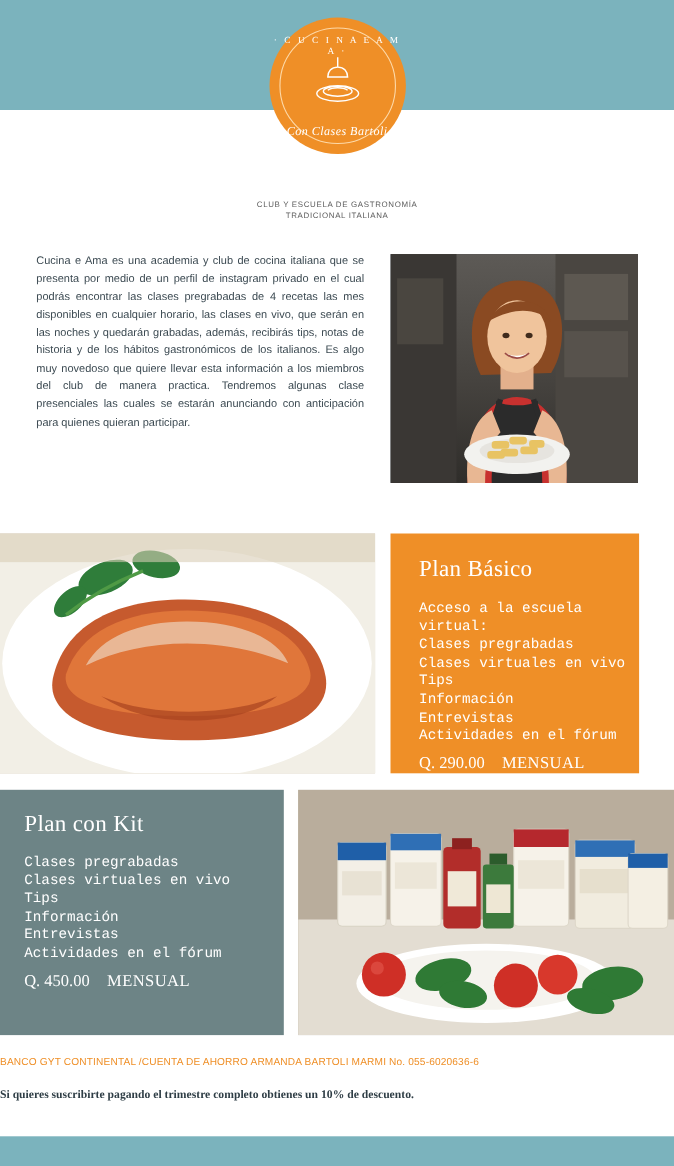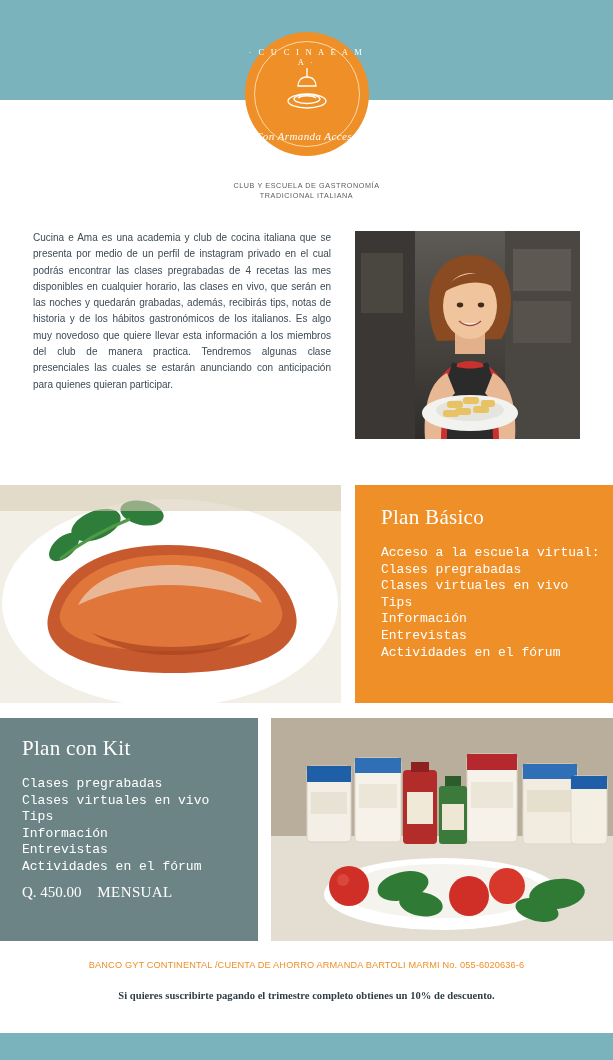--- a/index.html
+++ b/index.html
@@ -27,21 +27,21 @@
     top: 0;
     left: 0;
     width: 613px;
     height: 100px;
     background: #7bb3bd;
   }
 
   
   .logo-wrap {
     position: absolute;
-    top: 32px;
+    top: 16px;
     left: 50%;
     transform: translateX(-50%);
     width: 124px;
     height: 124px;
     z-index: 5;
   }
   .logo-circle {
     position: relative;
     width: 124px;
     height: 124px;
@@ -131,21 +131,21 @@
     left: 0;
     width: 341px;
     height: 218px;
     overflow: hidden;
     background: #cdbfa6;
   }
   .plan-basico {
     position: absolute;
     top: 485px;
     left: 355px;
-    width: 258px;
+    width: 226px;
     height: 218px;
     background: #ef8f27;
     box-sizing: border-box;
     padding: 20px 0 0 26px;
   }
   .plan-title {
     font-family: "Liberation Serif", serif;
     color: #ffffff;
     font-size: 21px;
     margin: 0 0 15px 0;
@@ -191,21 +191,21 @@
     overflow: hidden;
     background: #b9b0a4;
   }
 
   
   .footer {
     position: absolute;
     top: 960px;
     left: 0;
     width: 613px;
-    text-align: center;
+    text-align: left;
   }
   .footer-bank {
     color: #ef8f27;
     font-size: 9.2px;
     letter-spacing: 0.15px;
   }
   .footer-note {
     margin-top: 20px;
     color: #2f3e46;
     font-size: 10.6px;
@@ -234,21 +234,21 @@
       <div class="logo-top-text">· C U C I N A   E   A M A ·</div>
       <svg class="logo-emblem" viewBox="0 0 54 48">
         <g fill="none" stroke="#ffffff" stroke-width="1.3">
           <path d="M27 2 v9"></path>
           <path d="M27 11 c-6 0 -9 4 -9 9 h18 c0 -5 -3 -9 -9 -9z"></path>
           <ellipse cx="27" cy="35" rx="19" ry="7"></ellipse>
           <ellipse cx="27" cy="33" rx="13" ry="4.5"></ellipse>
           <path d="M18 32 c4 -3 14 -3 18 0"></path>
         </g>
       </svg>
-      <div class="logo-bottom-text">Con Armanda Acceso</div>
+      <div class="logo-bottom-text">Con Clases Bartoli</div>
     </div>
   </div>
 
   <div class="logo-sub" style="white-space: pre-line;">CLUB Y ESCUELA DE GASTRONOMÍA
 TRADICIONAL ITALIANA</div>
 
   <div class="intro">
     <p>Cucina e Ama es una academia y club de cocina italiana que se presenta por medio de un perfil de instagram privado en el cual podrás encontrar las clases pregrabadas de 4 recetas las mes disponibles en cualquier horario, las clases en vivo, que serán en las noches y quedarán grabadas, además, recibirás tips, notas de historia y de los hábitos gastronómicos de los italianos. Es algo muy novedoso que quiere llevar esta información a los miembros del club de manera practica. Tendremos algunas clase presenciales las cuales se estarán anunciando con anticipación para quienes quieran participar.</p>
   </div>
 
@@ -324,20 +324,24 @@
     <div class="plan-title">Plan Básico</div>
     <div class="plan-list" style="margin-bottom:0;">Acceso a la escuela virtual:</div>
     <ul class="plan-list">
       <li>Clases pregrabadas</li>
       <li>Clases virtuales en vivo</li>
       <li>Tips</li>
       <li>Información</li>
       <li>Entrevistas</li>
       <li>Actividades en el fórum</li>
     </ul>
+    <div class="plan-price">
+      <span>Q. 290.00</span>
+      <span class="per">MENSUAL</span>
+    </div>
   </div>
 
   <div class="plan-kit">
     <div class="plan-title">Plan con Kit</div>
     <ul class="plan-list">
       <li>Clases pregrabadas</li>
       <li>Clases virtuales en vivo</li>
       <li>Tips</li>
       <li>Información</li>
       <li>Entrevistas</li>

